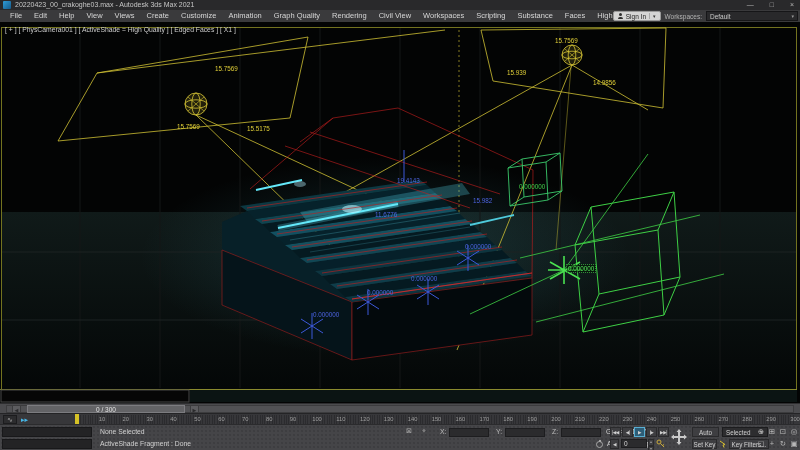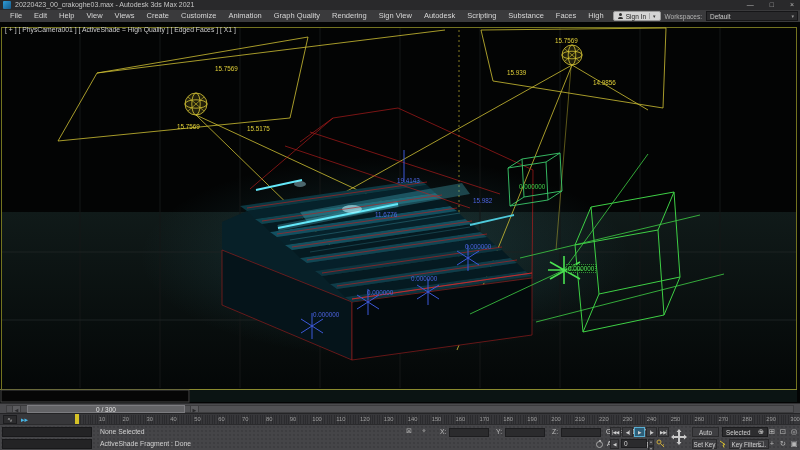--- a/index.html
+++ b/index.html
@@ -119,22 +119,22 @@
         <span class="menu-item">File</span>
         <span class="menu-item">Edit</span>
         <span class="menu-item">Help</span>
         <span class="menu-item">View</span>
         <span class="menu-item">Views</span>
         <span class="menu-item">Create</span>
         <span class="menu-item">Customize</span>
         <span class="menu-item">Animation</span>
         <span class="menu-item">Graph Quality</span>
         <span class="menu-item">Rendering</span>
-        <span class="menu-item">Sign View</span>
-        <span class="menu-item">Autodesk</span>
+        <span class="menu-item">Civil View</span>
+        <span class="menu-item">Workspaces</span>
         <span class="menu-item">Scripting</span>
         <span class="menu-item">Substance</span>
         <span class="menu-item">Faces</span>
         <span class="menu-item">High</span>
       </div>
     <div class="menubar-right">
       <div class="signin">
         <span class="person-icon"></span>
         <span class="lbl">Sign In</span>
         <span class="dd">▾</span>

